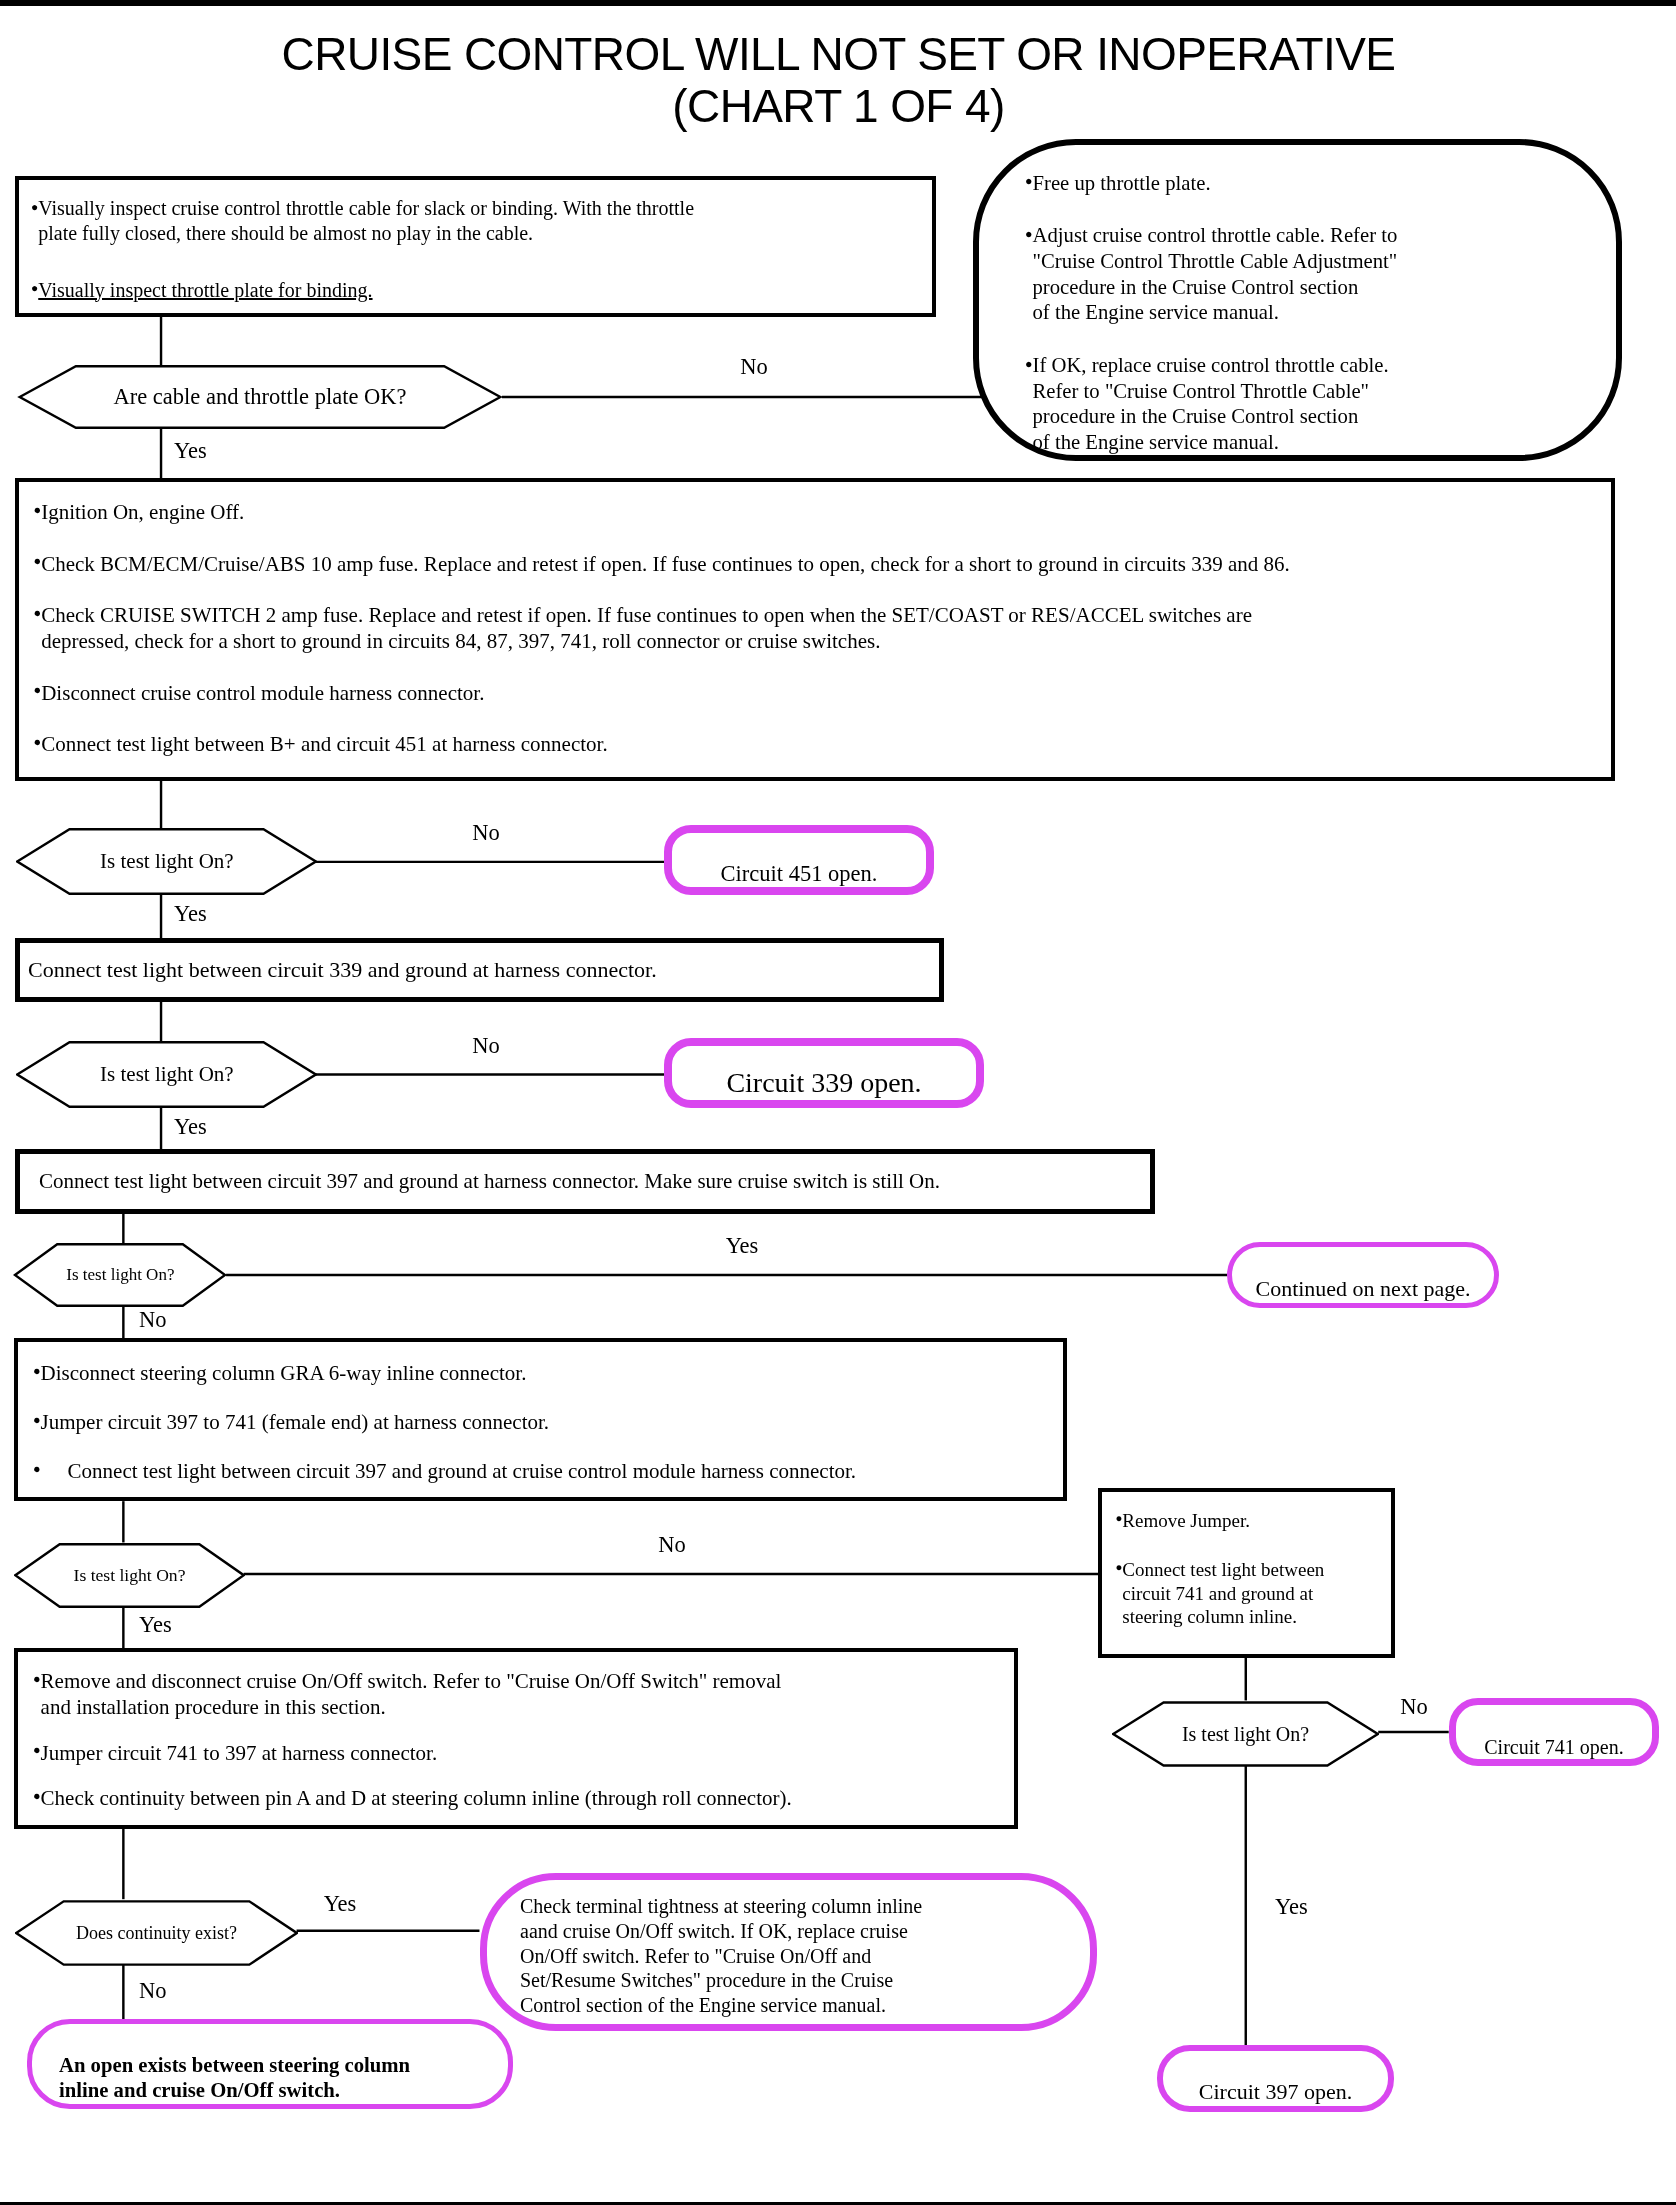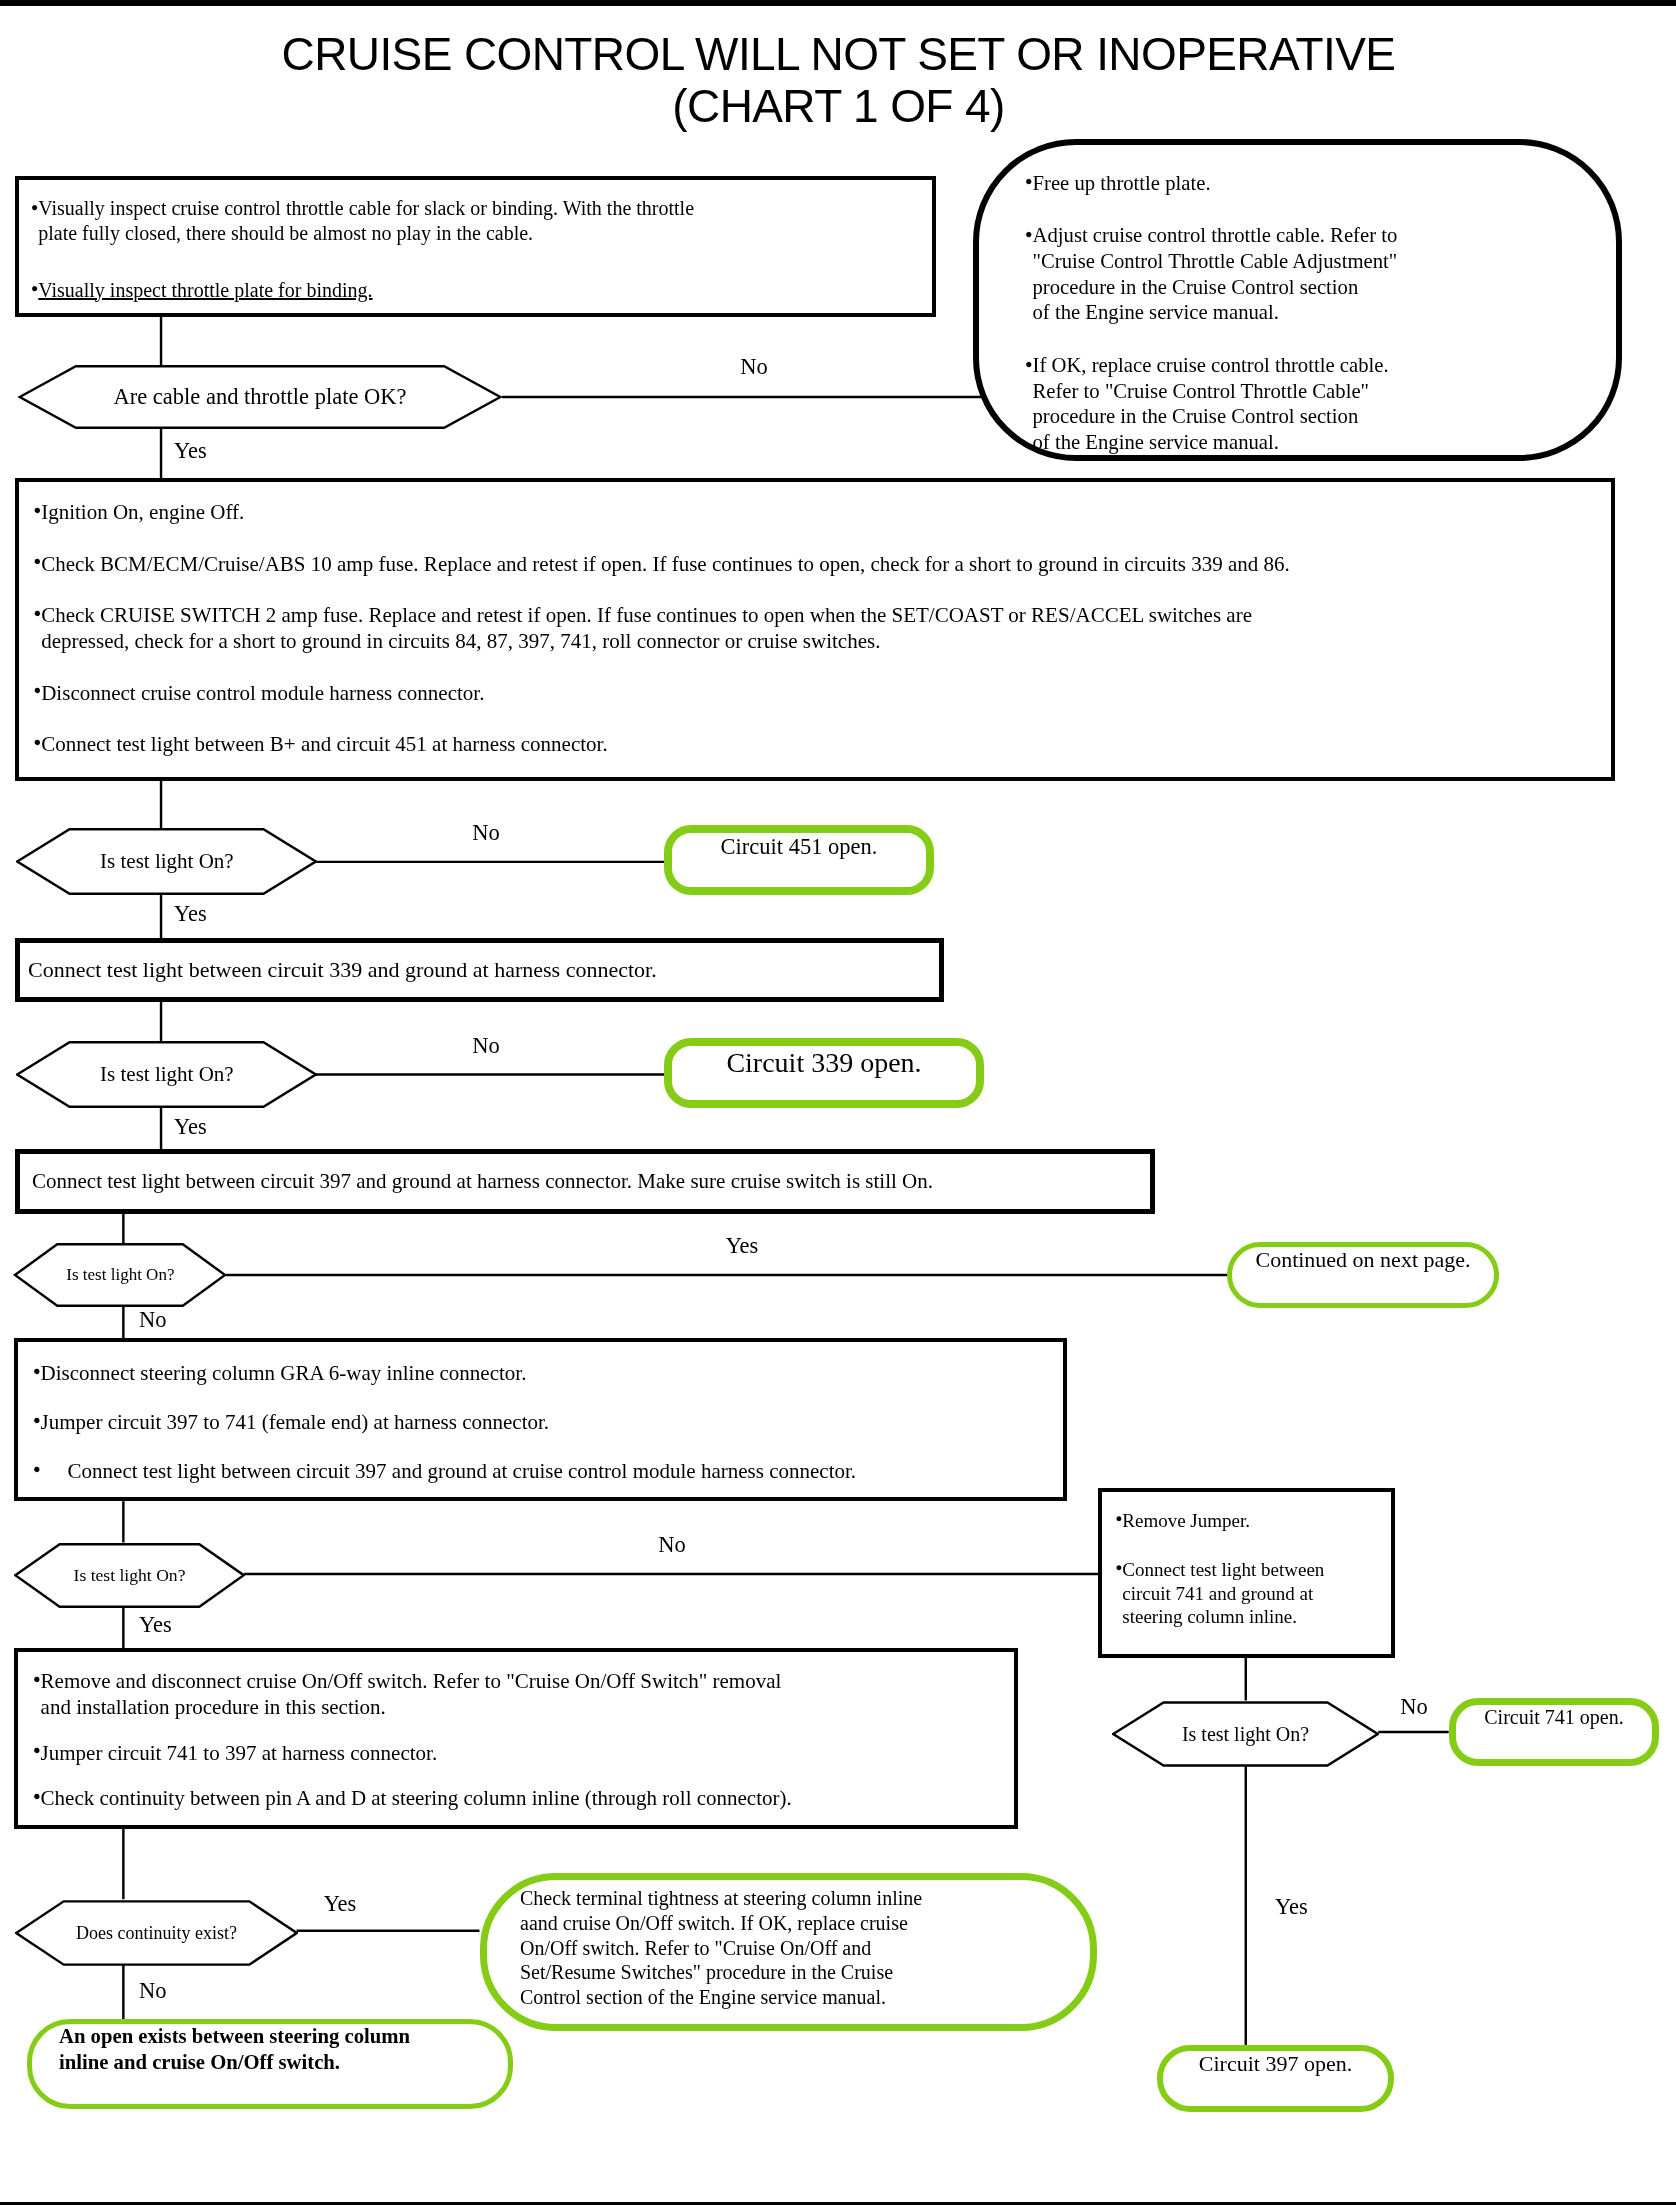--- a/index.html
+++ b/index.html
@@ -9,21 +9,21 @@
   .title{position:absolute;left:0;top:29px;width:1629px;text-align:center;
          font-family:"Liberation Sans", sans-serif;font-weight:500;
          font-size:46px;line-height:1.12;letter-spacing:-0.6px;padding-left:24px;}
   svg.wires{position:absolute;left:0;top:0;z-index:1;pointer-events:none;}
   .node{position:absolute;box-sizing:border-box;z-index:2;background:#fff;}
   .box{border:4.3px solid #000;}
   .bullets{list-style:none;margin:0;padding:0;}
   .bullets li{display:flex;align-items:flex-start;}
   .dot{flex:none;font-size:0.60em;padding-top:0.30em;text-align:center;}
   .btext{white-space:pre-line;line-height:1.24;}
-  .pill{border:6px solid #84cc16;display:flex;align-items:flex-start;justify-content:center;
+  .pill{border:6px solid #d946ef;display:flex;align-items:flex-end;justify-content:center;
         text-align:center;line-height:1.22;}
   .hex{background:transparent;}
   .hex svg{position:absolute;left:0;top:0;width:100%;height:100%;}
   .hex .hex-label{position:absolute;left:0;top:0;right:0;bottom:0;display:flex;
         align-items:center;justify-content:center;text-align:center;}
   .linebox{display:flex;align-items:center;}
   .lbl{position:absolute;z-index:3;font-size:22.5px;line-height:1;}
   .lbl.c{transform:translateX(-50%);}
 </style>
 </head>
@@ -170,21 +170,21 @@
     <svg viewBox="0 0 495 110">
       <polygon points="2,55 88,2 407,2 493,55 407,108 88,108" fill="#fff" stroke="#000" stroke-width="4"></polygon>
       </svg>
     <div class="hex-label">Is test light On?</div>
   </div>
 
   <div class="node pill" style="left:664px;top:1038px;width:320px;height:70px;border-width:8px;border-radius:27px;font-size:28px;">
     <span>Circuit 339 open.</span>
   </div>
 
-  <div class="node box linebox" style="left:15px;top:1149px;width:1140px;height:65px;border-width:5.5px;padding-left:12px;font-size:21px;">
+  <div class="node box linebox" style="left:15px;top:1149px;width:1140px;height:65px;border-width:5.5px;padding-left:19px;font-size:21px;">
     <span>Connect test light between circuit 397 and ground at harness connector. Make sure cruise switch is still On.</span>
   </div>
 
   <div class="node hex" style="left:13.4px;top:1243px;width:214px;height:64px;font-size:17px;">
     <svg viewBox="0 0 352 106">
       <polygon points="2,53 72,2 280,2 350,53 280,104 72,104" fill="#fff" stroke="#000" stroke-width="4"></polygon>
       </svg>
     <div class="hex-label">Is test light On?</div>
   </div>
 

